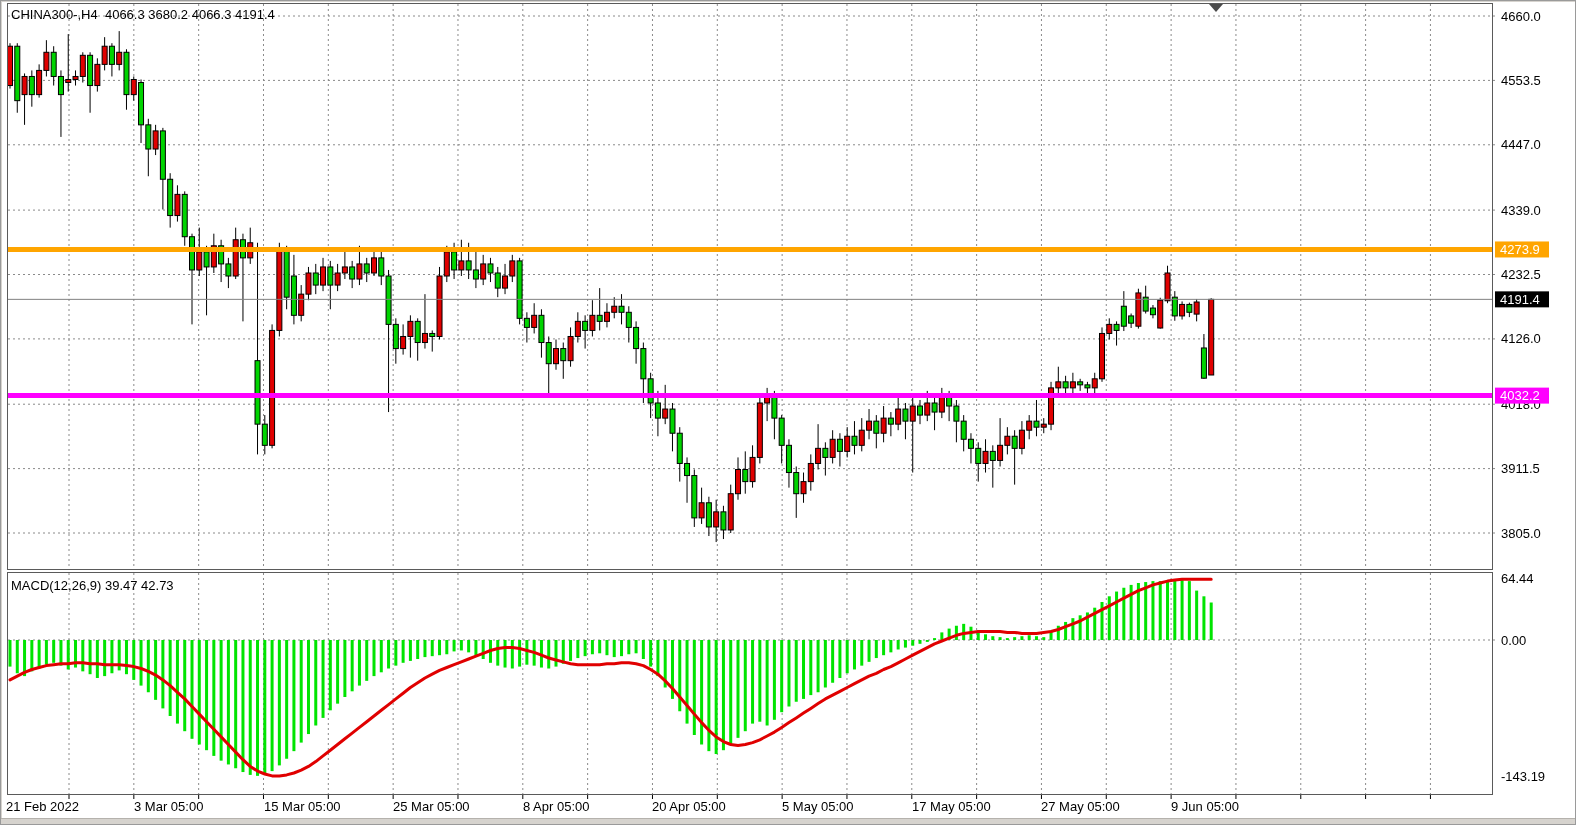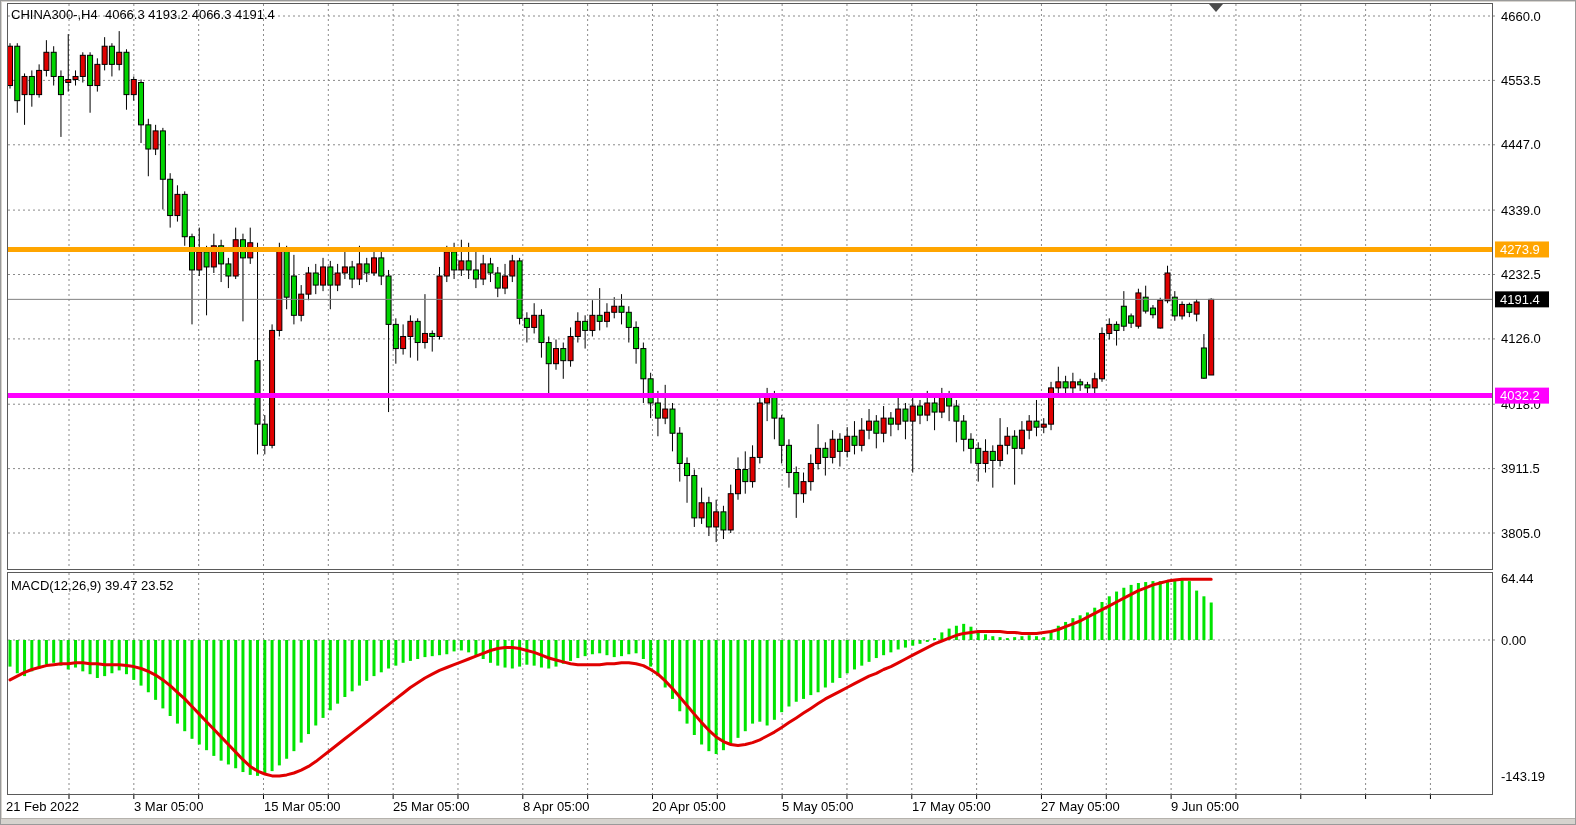--- a/index.html
+++ b/index.html
@@ -624,15 +624,15 @@
       <text x="392" y="810" font-size="13" fill="#000000">25 Mar 05:00</text>
       <text x="522" y="810" font-size="13" fill="#000000">8 Apr 05:00</text>
       <text x="651" y="810" font-size="13" fill="#000000">20 Apr 05:00</text>
       <text x="781" y="810" font-size="13" fill="#000000">5 May 05:00</text>
       <text x="911" y="810" font-size="13" fill="#000000">17 May 05:00</text>
       <text x="1040" y="810" font-size="13" fill="#000000">27 May 05:00</text>
       <text x="1170" y="810" font-size="13" fill="#000000">9 Jun 05:00</text>
       <rect x="1493" y="0" width="83" height="793" fill="transparent"></rect>
       <rect x="0" y="793" width="1491" height="24" fill="transparent"></rect>
     </svg>
-  <div id="main-title" class="overlay-label">CHINA300-,H4  4066.3 4193.2 4066.3 4191.4</div>
-  <div id="macd-title" class="overlay-label">MACD(12,26,9) 39.47 23.52</div>
+  <div id="main-title" class="overlay-label">CHINA300-,H4  4066.3 3680.2 4066.3 4191.4</div>
+  <div id="macd-title" class="overlay-label">MACD(12,26,9) 39.47 42.73</div>
 </div>
 
 </body></html>

